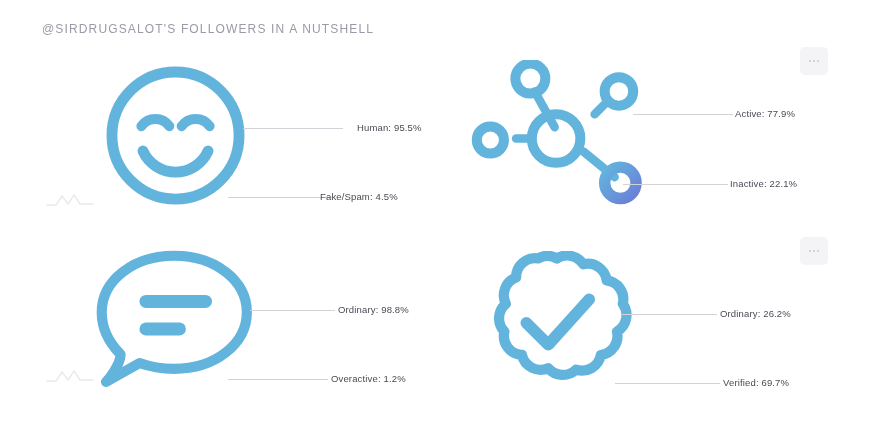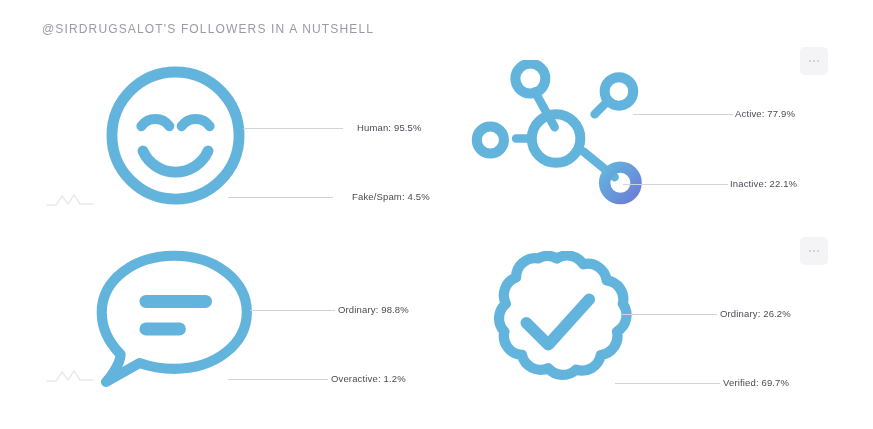--- a/index.html
+++ b/index.html
@@ -62,21 +62,21 @@
     font-size: 9.5px;
     color: #4a4a55;
     white-space: nowrap;
     letter-spacing: 0.15px;
   }
 
   
   .panel-tl .leader-a { left: 243px; top: 86px;  width: 100px; }
   .panel-tl .lbl-a    { left: 345px; top: 80px; margin-left: 12px; }
   .panel-tl .leader-b { left: 228px; top: 155px; width: 105px; }
-  .panel-tl .lbl-b    { left: 352px; top: 149px; text-align: right; }
+  .panel-tl .lbl-b    { left: 320px; top: 149px; text-align: right; }
 
   
   .panel-tr .leader-a { left: 196px; top: 72px;  width: 100px; }
   .panel-tr .lbl-a    { left: 298px; top: 66px; }
   .panel-tr .leader-b { left: 186px; top: 142px; width: 105px; }
   .panel-tr .lbl-b    { left: 293px; top: 136px; }
 
   
   .panel-bl .leader-a { left: 250px; top: 82px;  width: 85px; }
   .panel-bl .lbl-a    { left: 338px; top: 76px; }

